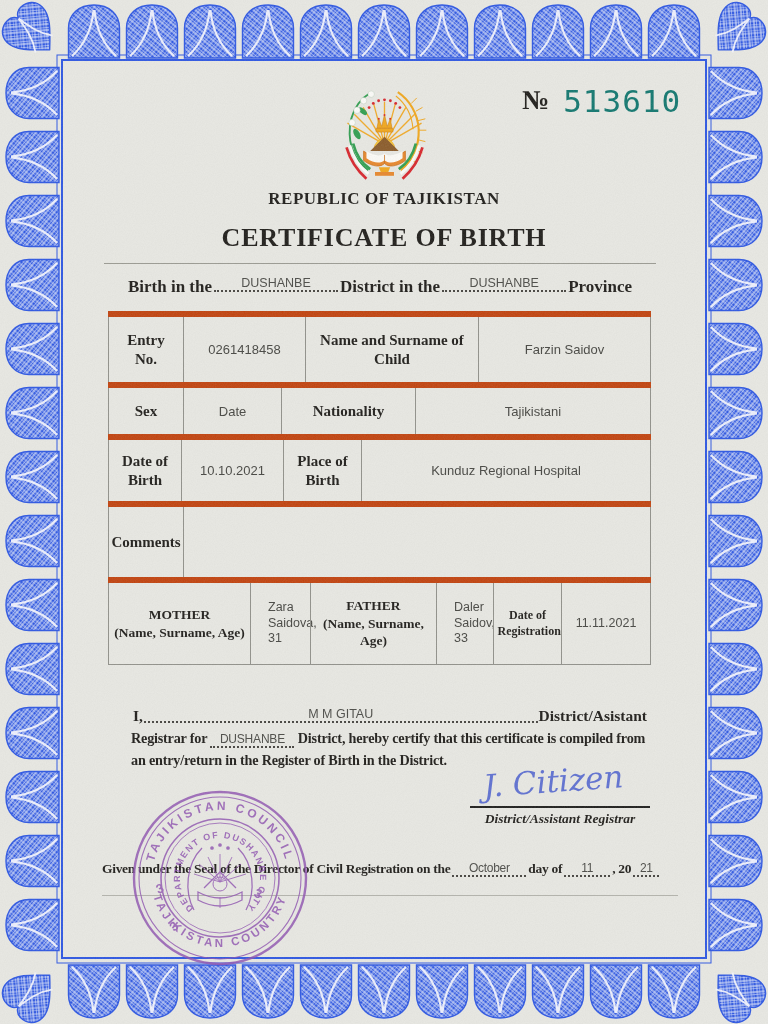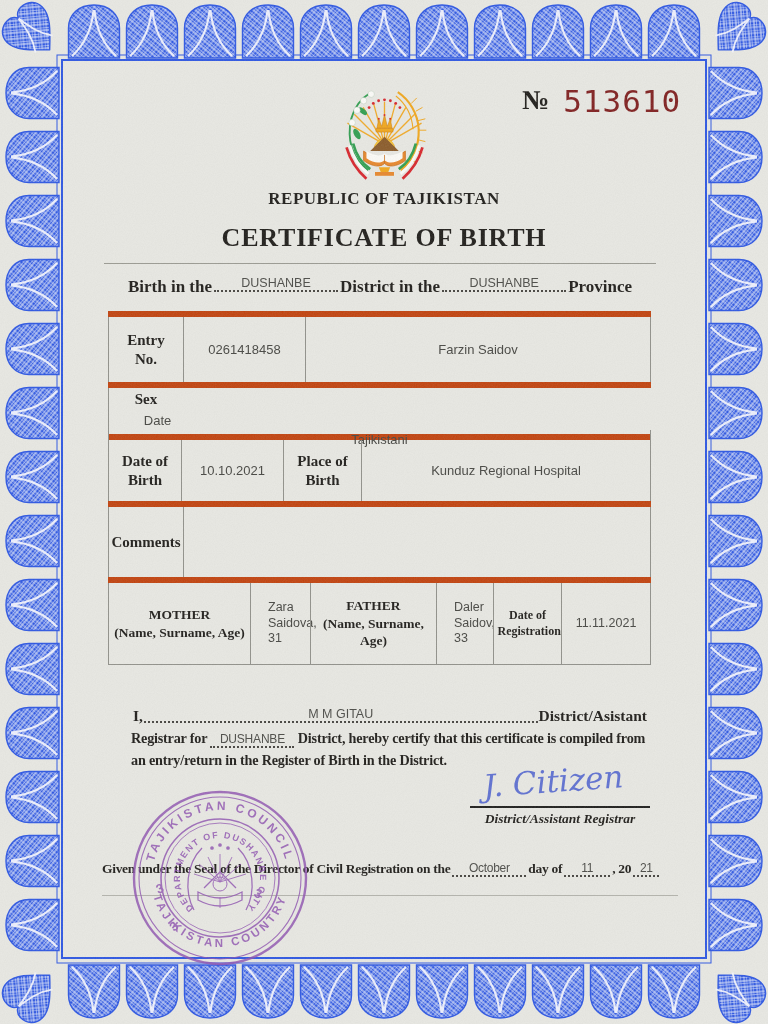--- a/index.html
+++ b/index.html
@@ -9,21 +9,21 @@
     background:#e9e9e4; overflow:hidden;
     font-family:"Liberation Serif", serif; color:#1d1b18;
   }
   .texture { position:absolute; inset:0; width:768px; height:1024px; opacity:.30; pointer-events:none; z-index:9; }
   .border-art { position:absolute; inset:0; z-index:1; }
   .content { position:absolute; inset:0; z-index:2; }
 
   .emblem { position:absolute; left:337px; top:84px; }
   .serial { position:absolute; left:522px; top:86px; display:flex; align-items:flex-start; gap:14px; }
   .serial .sign { font-size:27px; font-weight:bold; line-height:1.1; }
-  .serial .num  { font-family:"DejaVu Sans Mono", monospace; font-size:31px; color:#7f1d1d; letter-spacing:1px; line-height:1; }
+  .serial .num  { font-family:"DejaVu Sans Mono", monospace; font-size:31px; color:#0f766e; letter-spacing:1px; line-height:1; }
 
   .country { position:absolute; top:189px; left:0; width:100%; text-align:center;
              font-size:17px; font-weight:bold; letter-spacing:.5px; }
   .title   { position:absolute; top:223px; left:0; width:100%; text-align:center;
              font-size:26px; font-weight:bold; letter-spacing:.8px; }
   .title-rule { position:absolute; top:263px; left:104px; width:552px; height:1px; background:#9a9a92; }
 
   .dotfill { display:inline-flex; justify-content:center; align-items:flex-end;
              border-bottom:2px dotted #44423e;
              font-family:"Liberation Sans", sans-serif; font-weight:400;
@@ -38,21 +38,21 @@
   .cert-table { position:absolute; left:108px; top:311px; width:543px;
                 font-size:15px; }
   .tr { display:flex; border-top:6px solid #c2410c; }
   .tr:last-child { border-bottom:1px solid #90908a; }
   .td { border-left:1px solid #90908a; display:flex; flex-direction:column;
         justify-content:center; align-items:center; text-align:center; padding:2px; }
   .tr .td:last-child { border-right:1px solid #90908a; }
   .td.lbl { font-weight:bold; line-height:1.25; }
   .td.val { font-family:"Liberation Sans", sans-serif; font-size:13px; color:#454541; }
   .narrow  { display:block; max-width:58px; }
-  .r1 { height:71px; } .r2 { height:52px;flex-direction:column; } .r3 { height:67px; }
+  .r1 { height:71px; } .r2 { height:52px; } .r3 { height:67px; }
   .r4 { height:76px; } .r5 { height:88px; }
   .r5 .td.lbl { font-size:13.5px; line-height:1.3; }
   .r5 .td.val { align-items:flex-start; text-align:left; padding-left:17px; font-size:12.5px; line-height:1.25; }
   .r5 .td.reg-lbl { font-size:12px; }
   .r5 .td.reg-val { align-items:center; text-align:center; padding-left:2px; }
 
   .decl1 { position:absolute; left:133px; top:694px; width:514px;
            display:flex; align-items:flex-end; font-size:15.5px; font-weight:bold; }
   .decl1 .dotfill { flex:1; font-size:12.5px; margin:14px 1px 2px 1px; }
   .decl2 { position:absolute; left:131px; top:727px; width:522px;
@@ -232,25 +232,29 @@
       <span class="dotfill">DUSHANBE</span>
       <span class="lbl">Province</span>
     </div>
 
     <div class="cert-table">
       <div class="tr r1">
         <div class="td lbl" style="width:75px">
             <span class="narrow" style="max-width:48px">Entry No.</span>
           </div>
         <div class="td val" style="width:122px">0261418458</div>
+        <div class="td lbl" style="width:173px">
+            <span class="narrow" style="max-width:150px">Name and Surname of Child</span>
+          </div>
         <div class="td val" style="flex:1">Farzin Saidov</div>
       </div>
       <div class="tr r2">
         <div class="td lbl" style="width:75px">Sex</div>
         <div class="td val" style="width:98px">Date</div>
+        <div class="td lbl" style="width:134px">Nationality</div>
         <div class="td val" style="flex:1">Tajikistani</div>
       </div>
       <div class="tr r3">
         <div class="td lbl" style="width:73px">
             <span class="narrow">Date of Birth</span>
           </div>
         <div class="td val" style="width:102px">10.10.2021</div>
         <div class="td lbl" style="width:78px">
             <span class="narrow">Place of Birth</span>
           </div>

